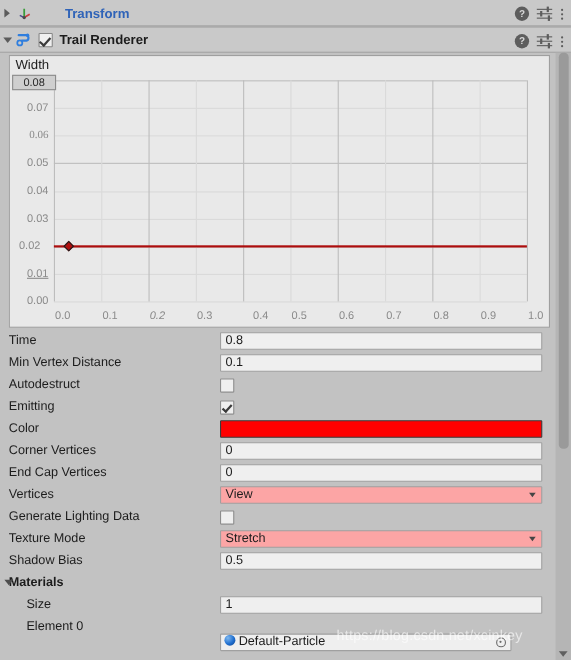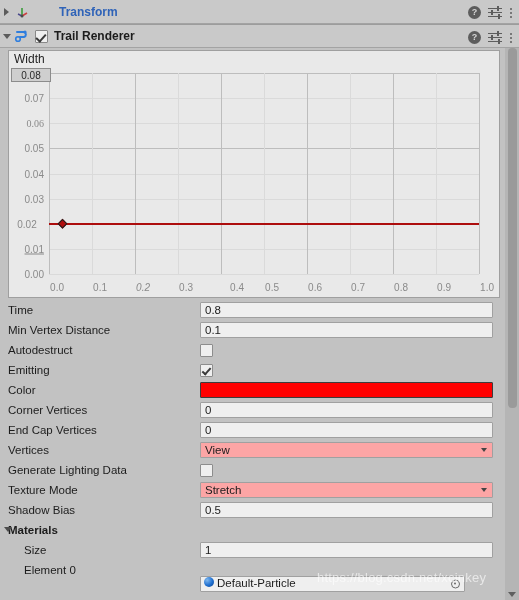--- a/index.html
+++ b/index.html
@@ -265,21 +265,21 @@
     position: absolute; left: 3px; bottom: 3px;
     width: 0; height: 0;
     border-top: 5px solid #5f5f5f;
     border-left: 4px solid transparent;
     border-right: 4px solid transparent;
   }
 
   
   .watermark {
     position: absolute;
-    left: 317px; top: 570px;
+    left: 306px; top: 570px;
     font-size: 13px;
     color: rgba(255,255,255,0.62);
     letter-spacing: 0.2px;
     pointer-events: none;
     white-space: nowrap;
   }
 </style>
 </head>
 <body>
 

